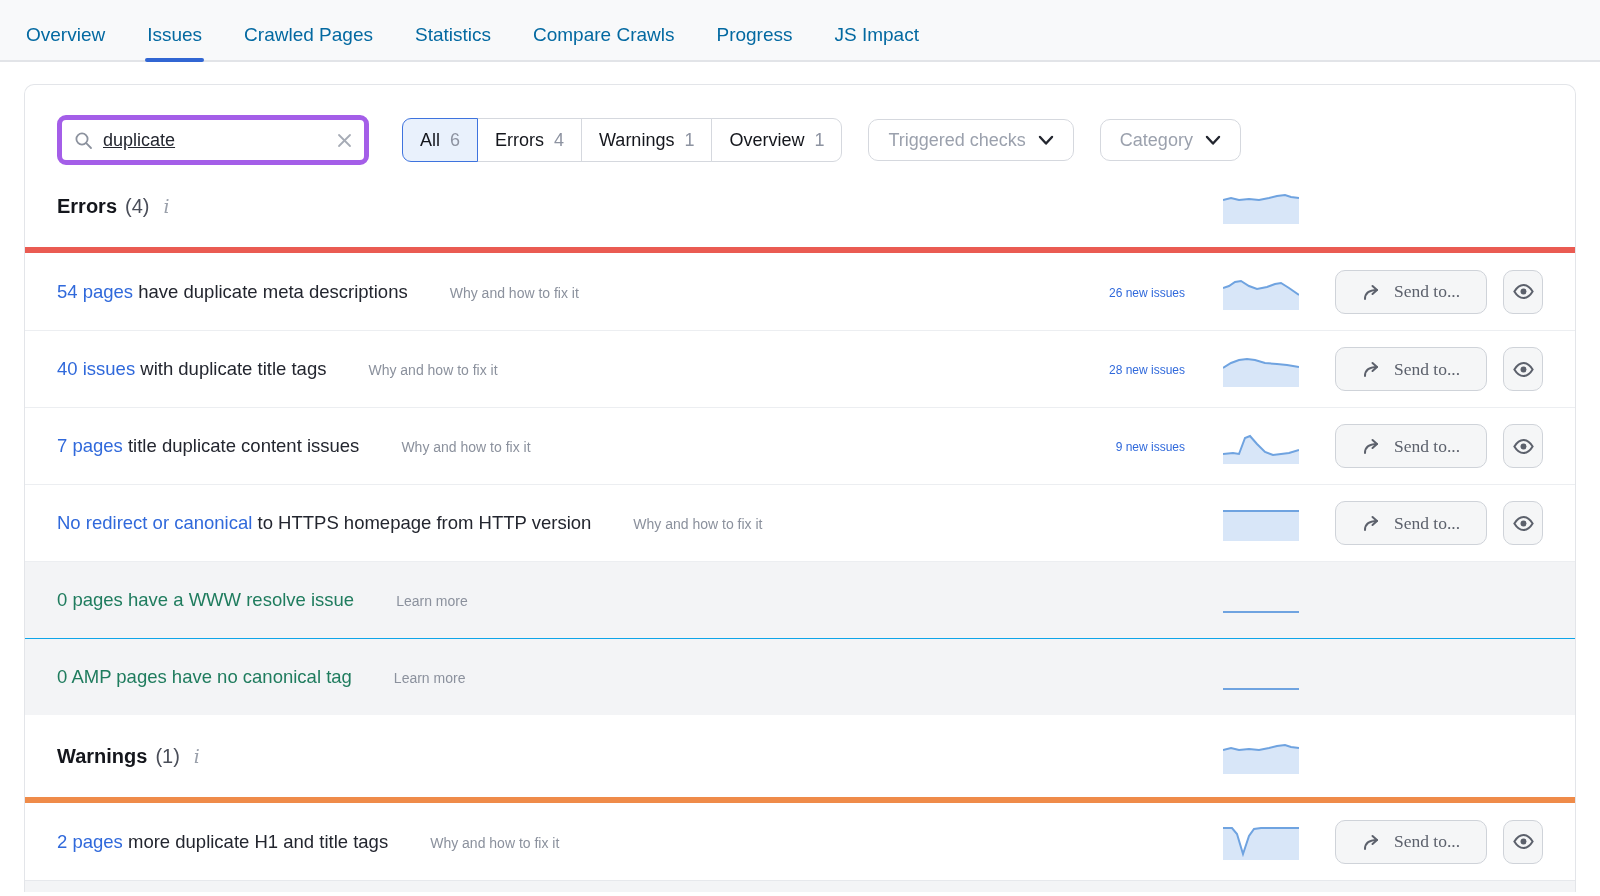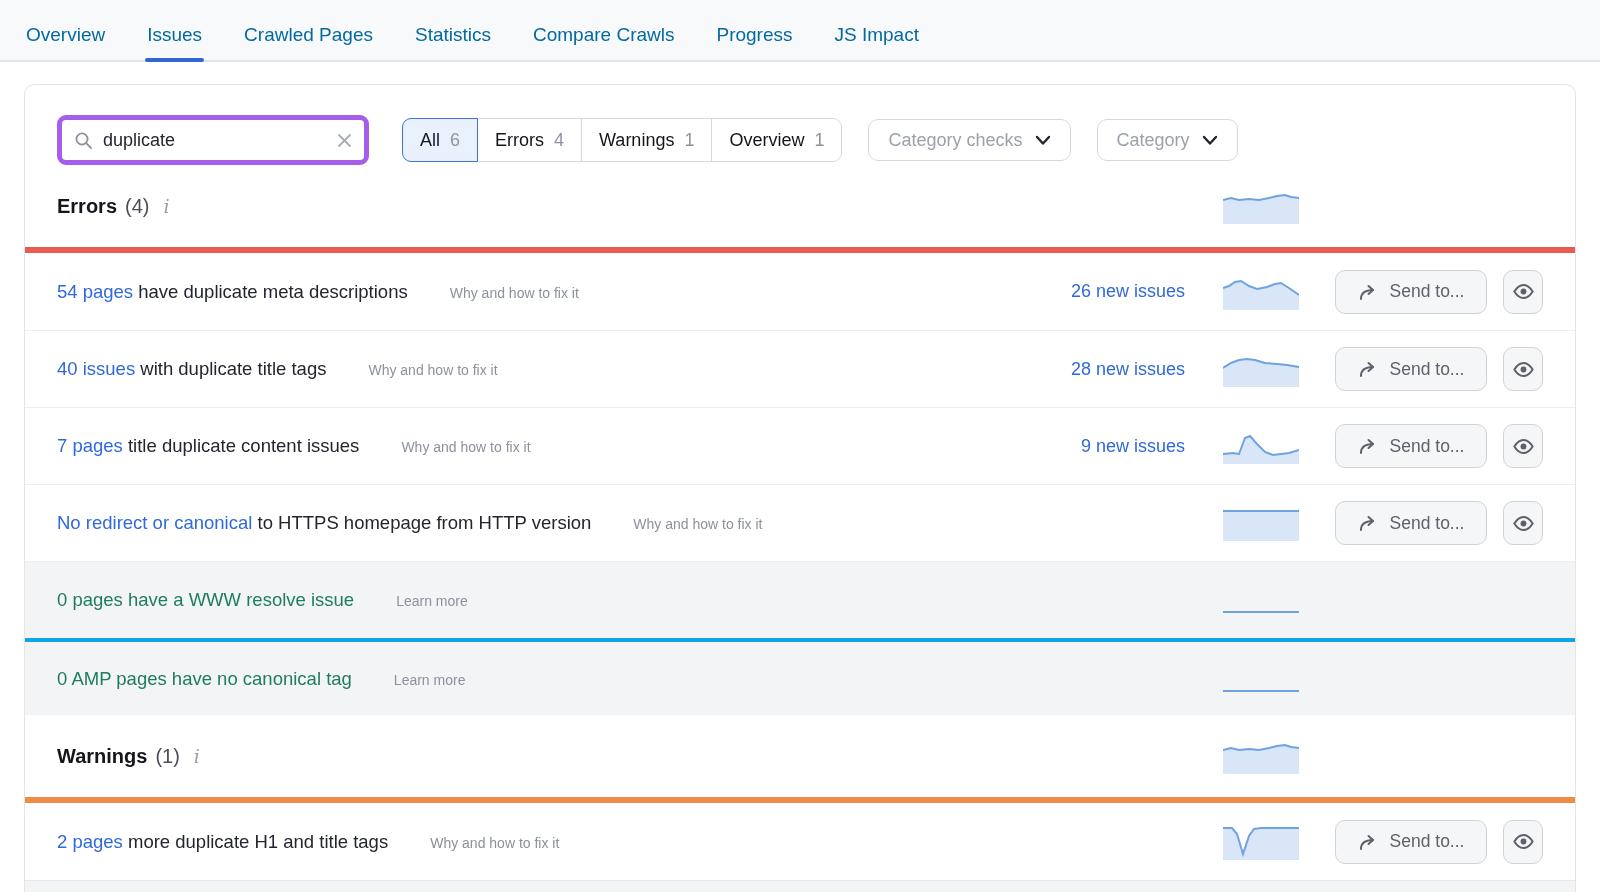--- a/index.html
+++ b/index.html
@@ -14,21 +14,21 @@
   .tab.active::after { content:""; position:absolute; left:0; right:0; bottom:-2px;
     height:4px; background:#3166d3; border-radius:3px; }
 
   
   .card { margin:22px 24px 0; border:1px solid #e3e5e9; border-bottom:none;
     border-radius:10px 10px 0 0; background:#fff; overflow:hidden; }
 
   
   .toolbar { display:flex; align-items:center; padding:30px 32px 0; }
   .search-wrap { border:5px solid #a45ee8; border-radius:9px; background:#fff;
-    width:312px; height:50px; display:flex; align-items:center; padding:0 12px; }
+    width:312px; height:50px; display:flex; align-items:center; padding:0 12px;text-decoration:underline; }
   .search-wrap input { border:none; outline:none; flex:1; font-size:18px;
     color:#23262f; font-family:inherit; margin-left:10px; min-width:0; background:transparent; }
   .icon-btn { display:inline-flex; align-items:center; justify-content:center;
     cursor:pointer; background:none; border:none; }
 
   .segmented { display:flex; margin-left:20px; }
   .seg-btn { display:flex; align-items:center; gap:10px; height:44px; padding:0 17px;
     background:#fff; border:1px solid #d5d8de; margin-left:-1px; font-size:18px;
     color:#14161c; cursor:pointer; font-family:inherit; }
   .seg-btn:first-child { border-radius:9px 0 0 9px; margin-left:13px; }
@@ -50,36 +50,36 @@
     color:#9aa0ab; margin-left:14px; cursor:pointer; }
   .head-spacer { flex:1; }
   .bar { height:6px; }
   .bar.err { background:#ea5b52; }
   .bar.warn { background:#ef8b49; }
 
   
   .row { height:77px; display:flex; align-items:center; padding:0 32px; background:#fff; }
   .row + .row { border-top:1px solid #eceef1; }
   .row.ok { background:#f3f4f6; }
-  .row.ok + .row.ok { border-top:4px solid #0ea5e9; }
+  .row.ok + .row.ok { border-top:1px solid #0ea5e9; }
   .rows .row.ok:first-child { border-top:1px solid #eceef1; }
   .row-text { flex:1; font-size:18.5px; color:#23262f; white-space:nowrap; overflow:hidden; }
   a.link { color:#3069db; text-decoration:none; cursor:pointer; }
   .ok-text { color:#1f7c5e; }
   a.help { color:#8b919d; text-decoration:none; border-bottom:1px dashed #aaafb9;
     padding-bottom:4px; margin-left:42px; font-size:14px; cursor:pointer; }
   .new-col { width:190px; text-align:right; }
-  .new-col a { color:#3069db; font-size:18px; text-decoration:none; cursor:pointer; }
+  .new-col a { color:#3069db; font-size:12px; text-decoration:none; cursor:pointer; }
   .spark-col { width:76px; height:36px; margin-left:38px; flex:none; }
   .actions { display:flex; align-items:center; margin-left:36px; width:208px; }
   .actions.empty { visibility:hidden; }
   .btn { display:flex; align-items:center; justify-content:center; gap:12px; height:44px;
     background:#f5f6f7; border:1px solid #cfd3d9; border-radius:10px; color:#5c616c;
     font-size:17.5px; cursor:pointer; font-family:inherit; }
-  .btn.send { width:160px; }
+  .btn.send { width:160px;font-family:Liberation Serif, serif; }
   .btn.eye { width:42px; margin-left:16px; }
   .bottom-strip { border-top:1px solid #e6e8ec; background:#f3f4f6; height:12px; }
 
   svg { display:block; }
 </style>
 </head>
 <body>
 
 <nav class="topnav">
   <div class="tab">Overview</div>
@@ -123,21 +123,21 @@
         <span>Warnings</span>
         <span class="cnt">1</span>
       </button>
       <button class="seg-btn">
         <span>Overview</span>
         <span class="cnt">1</span>
       </button>
     </div>
 
     <button class="drop">
-      <span>Category checks</span>
+      <span>Triggered checks</span>
       <span>
         <svg width="16" height="11" viewBox="0 0 16 11">
             <polyline points="2,2 8,8.5 14,2" fill="none" stroke="#23262f" stroke-width="2.4" stroke-linecap="round" stroke-linejoin="round"></polyline>
           </svg>
       </span>
     </button>
     <button class="drop">
       <span>Category</span>
       <span>
         <svg width="16" height="11" viewBox="0 0 16 11">

